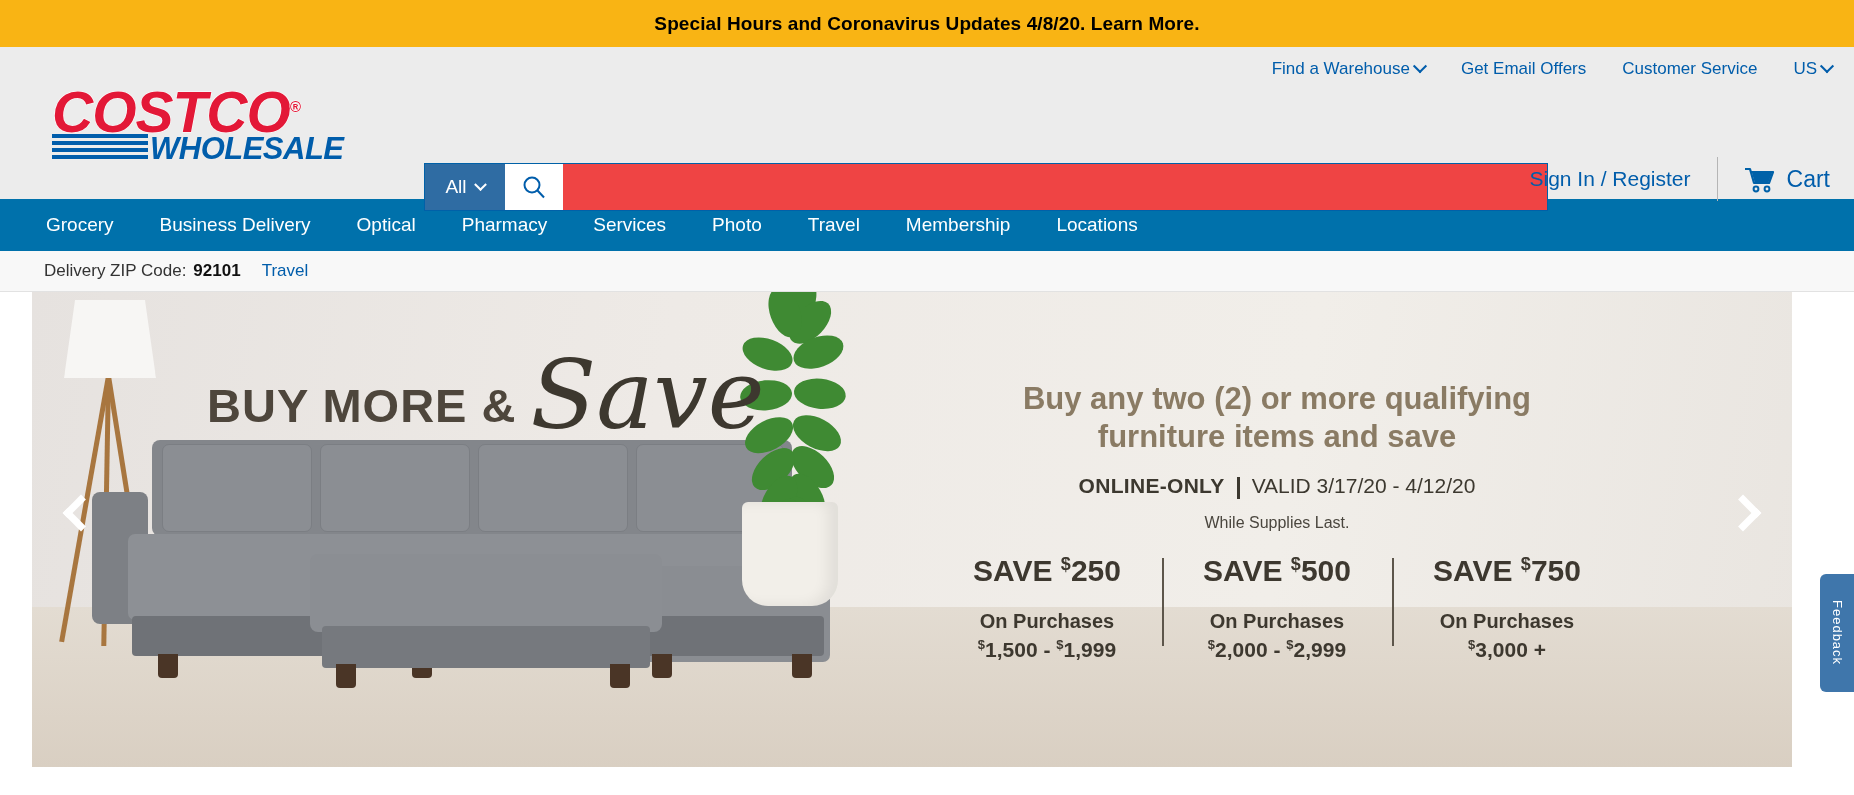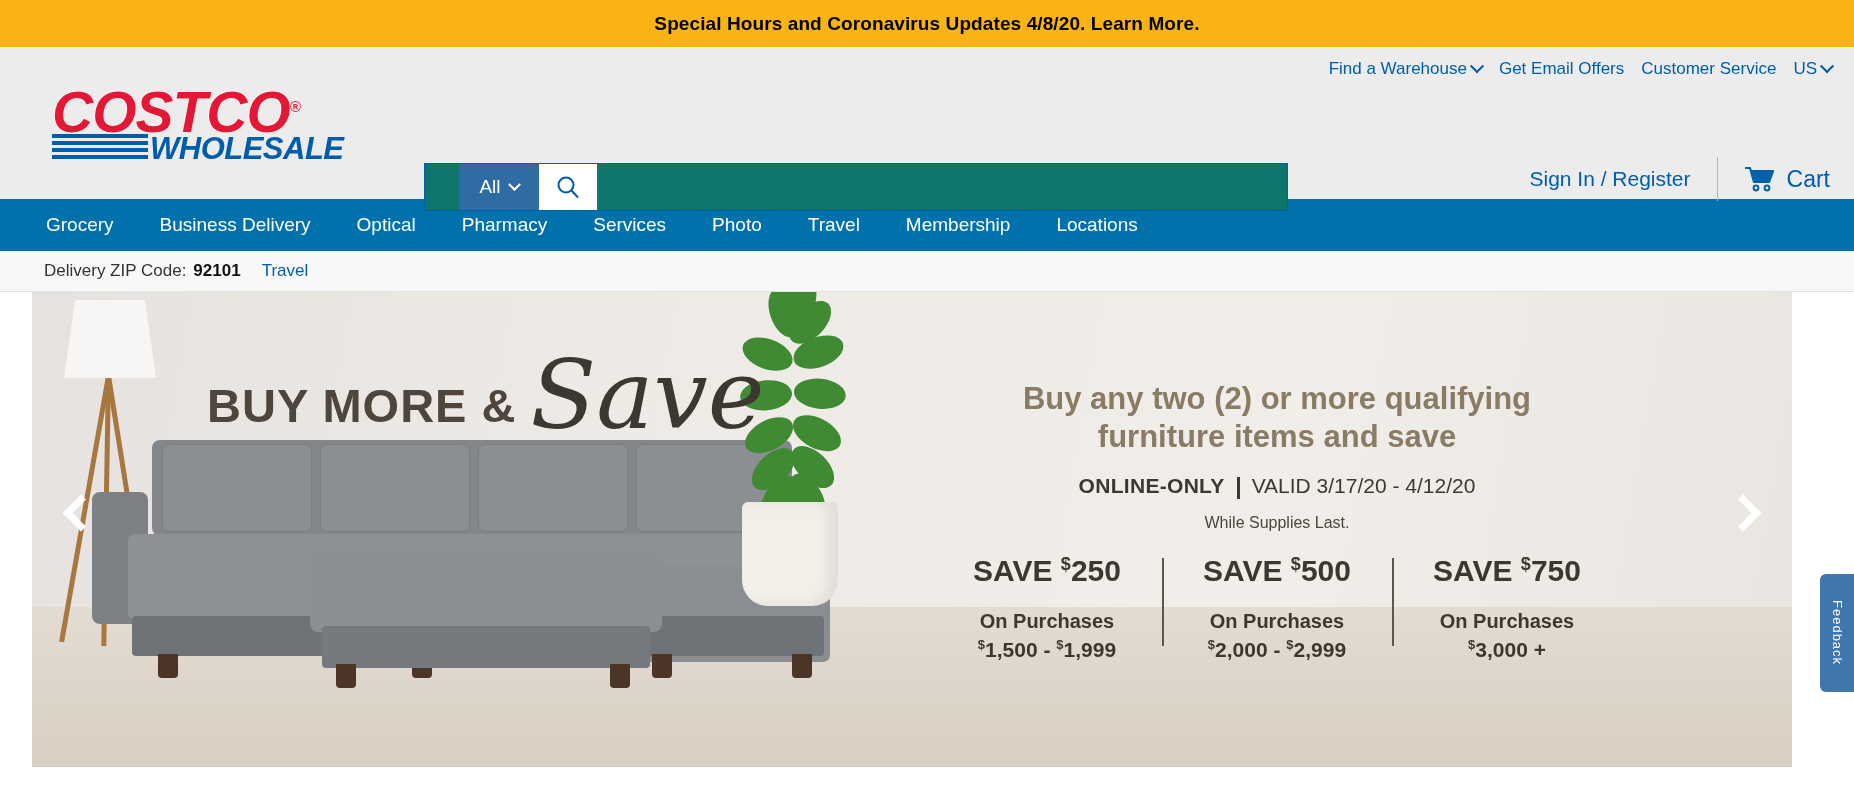--- a/index.html
+++ b/index.html
@@ -30,21 +30,21 @@
     height: 152px;
     background: #ececec;
     position: relative;
   }
   .top-links {
     position: absolute;
     top: 12px;
     right: 22px;
     display: flex;
     align-items: center;
-    gap: 17px;
+    gap: 36px;
   }
   .top-link {
     font-size: 17px;
     color: #005dab;
     display: flex;
     align-items: center;
     gap: 5px;
     cursor: pointer;
   }
   .caret {
@@ -101,25 +101,24 @@
     line-height: 30px;
     margin-left: 2px;
   }
 
   
   .search-wrap {
     position: absolute;
     left: 424px;
     top: 116px;
     display: flex;
-    width: 864px;
+    width: 1124px;
     height: 48px;
     border: 1px solid #0061a8;
-    background: #0f766e;
-    padding-left: 34px;
+    background: #ef4444;
   }
   .search-scope {
     width: 80px;
     background: #2f6ca3;
     color: #ffffff;
     display: flex;
     align-items: center;
     justify-content: center;
     gap: 9px;
     font-size: 19px;
@@ -166,21 +165,21 @@
     padding-right: 26px;
     text-align: center;
   }
   .divider-v {
     width: 1px;
     height: 44px;
     background: #b5b5b5;
   }
   .cart {
     display: flex;
-    align-items: center;
+    align-items: flex-end;
     gap: 11px;
     padding-left: 26px;
     cursor: pointer;
   }
   .cart-label { font-size: 23px; color: #005dab; }
 
   
   .main-nav {
     height: 52px;
     background: #0071ab;

